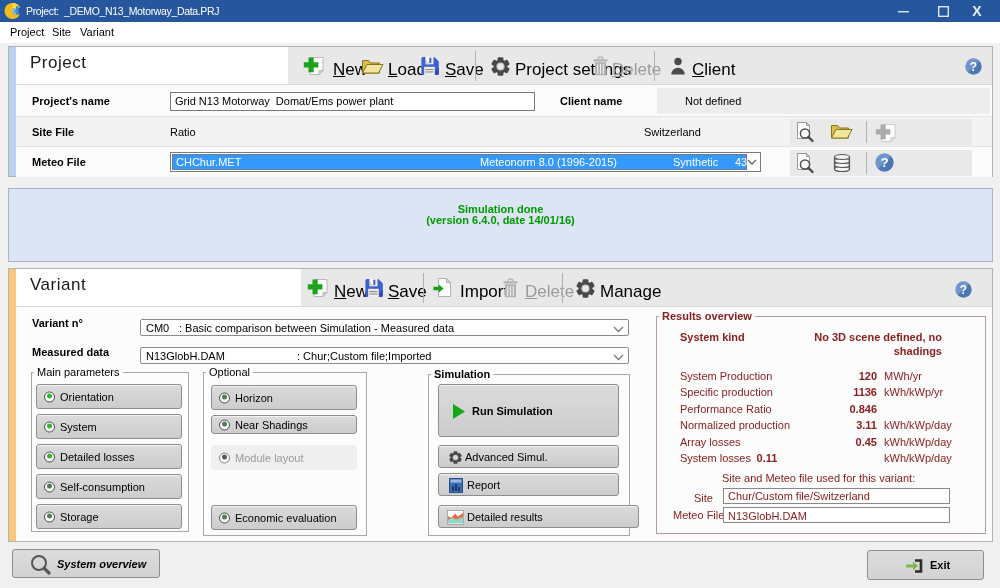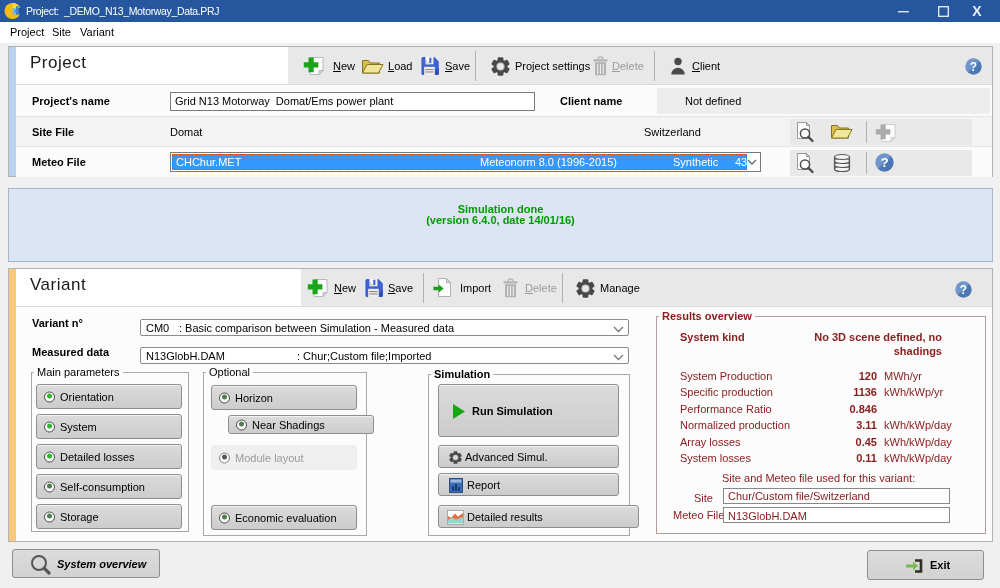--- a/index.html
+++ b/index.html
@@ -17,21 +17,21 @@
 #menubar { position:absolute; left:0; top:22px; width:1000px; height:21px; background:#ffffff; }
 #menubar span { position:absolute; top:4px; font-size:11px; }
 
 
 .panel { position:absolute; background:#fcfcfc; border:1px solid #b2b2b2; }
 .strip { position:absolute; left:0; top:0; bottom:0; width:7px; }
 .phead { position:absolute; left:7px; right:0; top:0; height:38px; background:#ffffff; border-bottom:1px solid #d9d9d9; }
 .ptitle { position:absolute; left:14px; top:6px; font-size:17px; letter-spacing:0.5px; color:#1a1a1a; }
 .toolgrey { position:absolute; top:0; bottom:0; right:0; background:#e8e8e8; }
 .tsep { position:absolute; top:4px; height:30px; width:1px; background:#b0b0b0; }
-.tlabel { position:absolute; font-size:11px; top:13px; }
+.tlabel { position:absolute; font-size:17px; top:13px; }
 .u { text-decoration:underline; }
 
 
 .row { position:absolute; left:7px; right:0; }
 .lab { position:absolute; left:16px; font-weight:bold; font-size:11px; }
 .iconbox { position:absolute; background:#e9e9e9; }
 .inputbox { position:absolute; background:#fff; border:1px solid #7a7a7a; font-size:11px; white-space:pre; }
 
 
 .gbox { position:absolute; border:1px solid #a8a8a8; }
@@ -152,21 +152,21 @@
     <div class="lab" style="top:9px">Project's name</div>
     <div class="inputbox" style="left:154px;top:6px;width:365px;height:19px;line-height:17px;padding-left:4px">Grid N13 Motorway&nbsp; Domat/Ems power plant</div>
     <div class="lab" style="left:544px;top:9px">Client name</div>
     <div class="abs" style="left:641px;top:2px;width:333px;height:26px;background:#ededed;">
         <span style="position:absolute;left:28px;top:7px">Not defined</span>
       </div>
   </div>
 
   <div class="row" style="top:69px;height:30px;background:#f3f3f3;border-top:1px solid #e4e4e4;">
     <div class="lab" style="top:9px">Site File</div>
-    <span class="abs" style="left:154px;top:9px">Domat</span>
+    <span class="abs" style="left:154px;top:9px">Ratio</span>
     <span class="abs" style="left:628px;top:9px">Switzerland</span>
     <div class="iconbox" style="left:774px;top:2px;width:182px;height:26px;">
       <svg class="abs" style="left:6px;top:3px" width="20" height="21" viewBox="0 0 20 21">
         <path d="M1.5 0.5 h9 l3 3 v13 h-12 z" fill="#fff" stroke="#999"></path>
         <path d="M10.5 0.5 l3 3 h-3 z" fill="#ddd" stroke="#999"></path>
         <circle cx="9" cy="11.5" r="4.6" fill="rgba(255,255,255,0.6)" stroke="#4e4e4e" stroke-width="1.5"></circle>
         <line x1="12.4" y1="14.9" x2="16.5" y2="19" stroke="#4e4e4e" stroke-width="2.4" stroke-linecap="round"></line>
       </svg>
       <svg class="abs" style="left:40px;top:4px" width="23" height="19" viewBox="0 0 23 19">
         <path d="M1.5 2.5 h6 l2 2.5 h9 v10 h-17 z" fill="#d9bd4e" stroke="#88741a"></path>
@@ -334,21 +334,21 @@
   </div>
 
   <div class="gbox" style="left:194px;top:103px;width:164px;height:164px;">
     <div class="glabel" style="background:#fcfcfc">Optional</div>
     <div class="gbtn" style="left:7px;top:12px;width:146px;height:25px">
         <span class="led ledd">
           <i></i>
         </span>
         <span class="txt">Horizon</span>
       </div>
-    <div class="gbtn" style="left:24px;top:42px;width:146px;height:19px">
+    <div class="gbtn" style="left:7px;top:42px;width:146px;height:19px">
         <span class="led ledd">
           <i></i>
         </span>
         <span class="txt">Near Shadings</span>
       </div>
     <div class="gbtn" style="left:7px;top:72px;width:146px;height:25px;background:#efefef;border-color:#efefef;box-shadow:none;color:#9a9a9a">
         <span class="led" style="border-color:#808080">
           <i style="background:#555a55"></i>
         </span>
         <span class="txt">Module layout</span>
@@ -421,21 +421,21 @@
 
     <div class="rv" style="left:23px;top:102px">Normalized production</div>
     <div class="rv b" style="left:0;top:102px;width:220px;text-align:right">3.11</div>
     <div class="rv" style="left:227px;top:102px">kWh/kWp/day</div>
 
     <div class="rv" style="left:23px;top:119px">Array losses</div>
     <div class="rv b" style="left:0;top:119px;width:220px;text-align:right">0.45</div>
     <div class="rv" style="left:227px;top:119px">kWh/kWp/day</div>
 
     <div class="rv" style="left:23px;top:135px">System losses</div>
-    <div class="rv b" style="left:0;top:135px;width:220px;text-align:right">0.11</div>
+    <div class="rv b" style="left:0;top:135px;width:220px;text-align:center">0.11</div>
     <div class="rv" style="left:227px;top:135px">kWh/kWp/day</div>
 
     <div class="rv" style="left:65px;top:155px">Site and Meteo file used for this variant:</div>
     <div class="rv" style="left:37px;top:175px">Site</div>
     <div class="inputbox" style="left:66px;top:171px;width:227px;height:16px;color:#8b2020;border-color:#888"><span class="abs" style="left:4px;top:1px">Chur/Custom file/Switzerland</span></div>
     <div class="rv" style="left:16px;top:192px">Meteo File</div>
     <div class="inputbox" style="left:66px;top:190px;width:227px;height:16px;color:#8b2020;border-color:#888"><span class="abs" style="left:4px;top:2px">N13GlobH.DAM</span></div>
   </div>
 </div>
 

